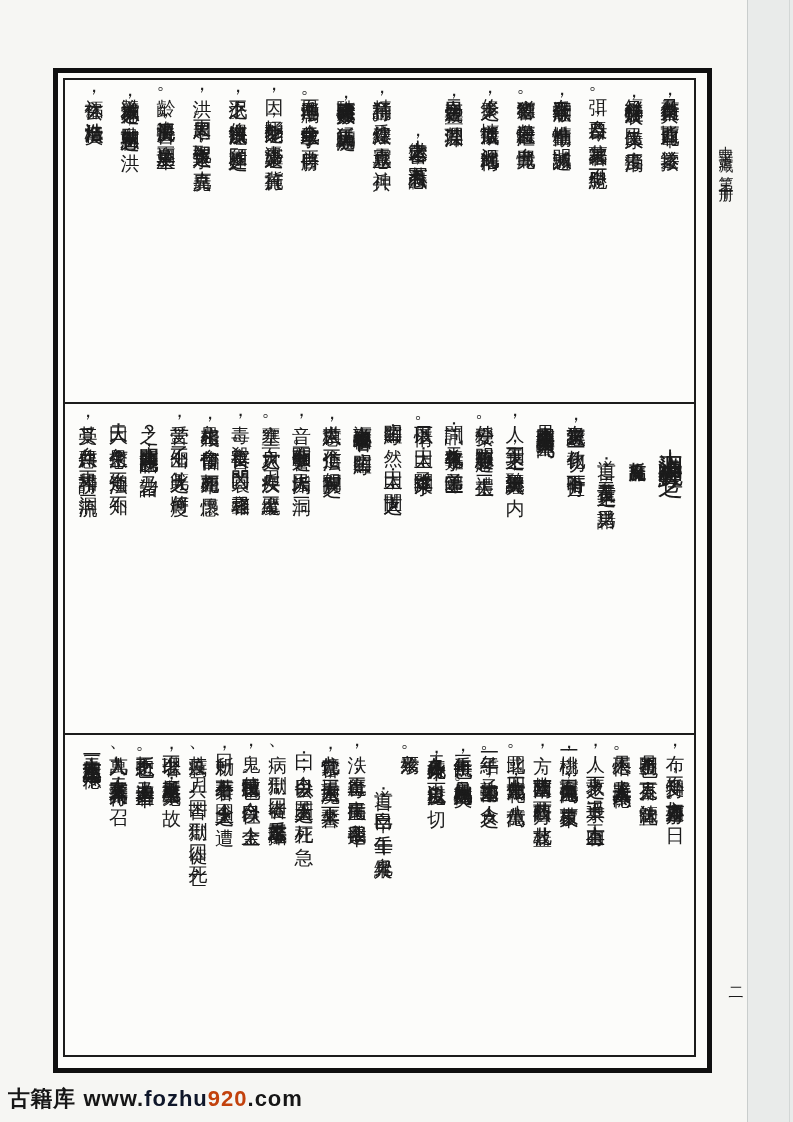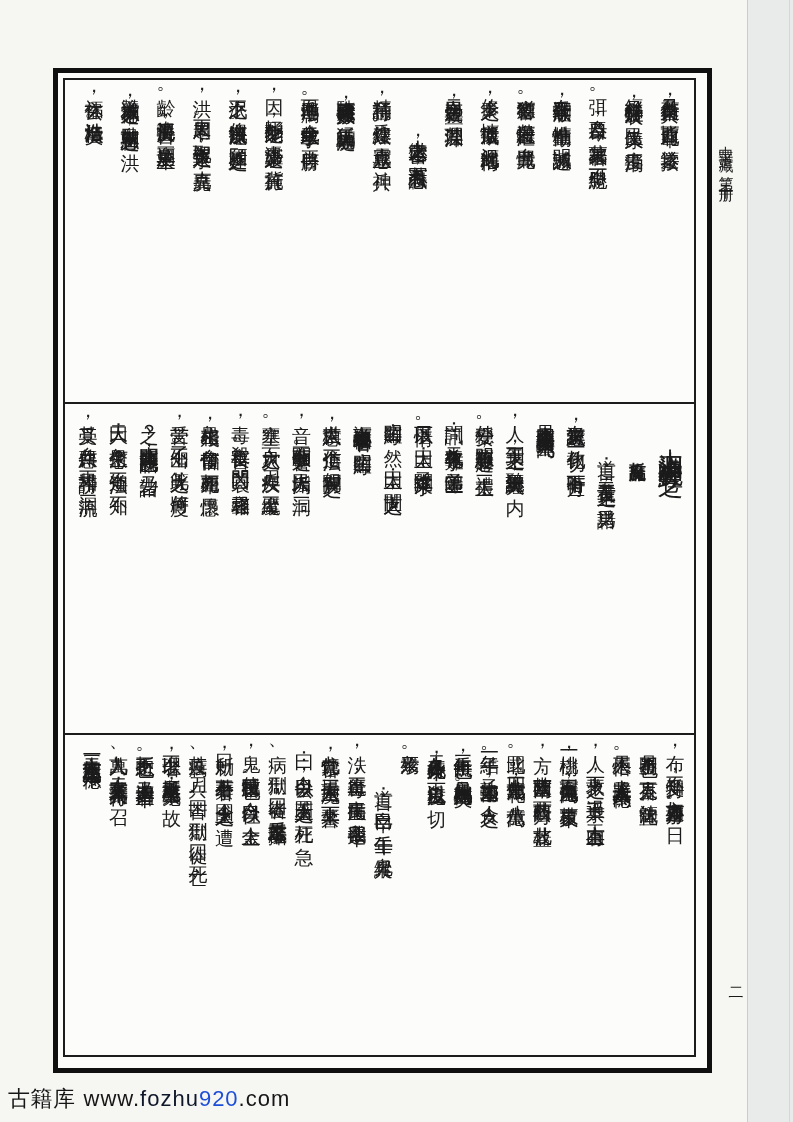--- a/index.html
+++ b/index.html
@@ -37,25 +37,25 @@
   .chapter-col{font-size:17px;font-weight:bold;letter-spacing:2px;padding-top:38px;}
   
   .edition{position:absolute;left:716px;top:134px;writing-mode:vertical-rl;
     font-size:15px;letter-spacing:4px;color:#1a1a1a;white-space:nowrap;}
   .edition .vol{margin-top:14px;display:inline;}
   .folio{position:absolute;left:726px;top:976px;font-size:15px;color:#1a1a1a;
     writing-mode:vertical-rl;letter-spacing:2px;}
   
   .watermark{position:absolute;left:8px;top:1084px;height:30px;
     font-family:"Liberation Sans","DejaVu Sans",sans-serif;
-    font-weight:normal;font-size:22px;color:#161616;letter-spacing:0.5px;
+    font-weight:bold;font-size:22px;color:#161616;letter-spacing:0.5px;
     display:flex;align-items:center;gap:8px;}
   .watermark .url{letter-spacing:1px;}
   .wm-green{color:#0f172a;}
-  .wm-red{color:#1d4ed8;}
+  .wm-red{color:#c2410c;}
 </style>
 </head>
 <body>
 
 <div class="right-strip">
   <div class="edge-line"></div>
 </div>
 
 <div class="edition">
   <span>中華道藏</span><span class="vol">第三十册</span>

